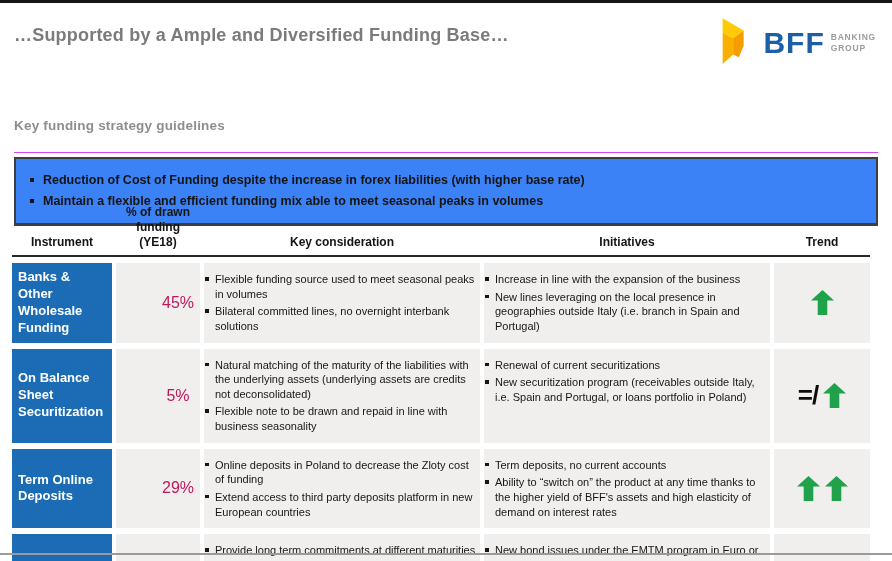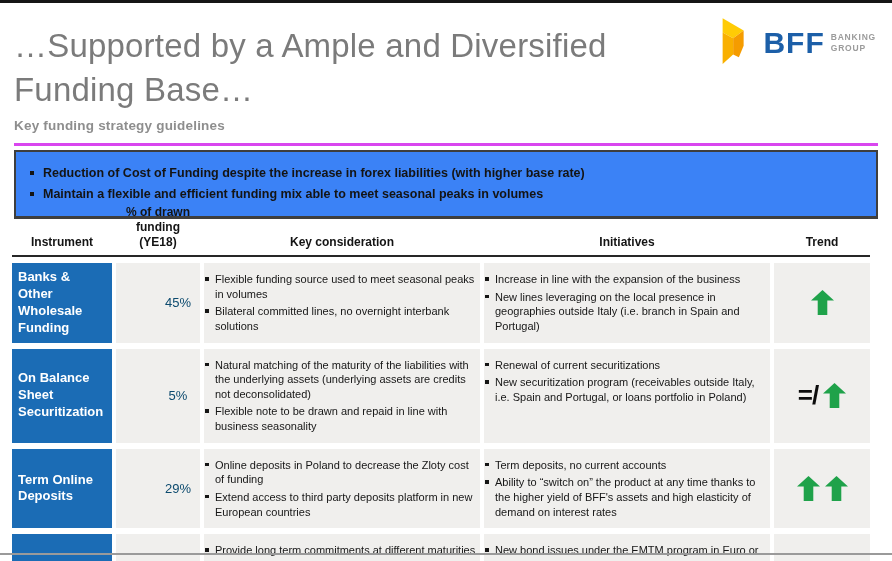--- a/index.html
+++ b/index.html
@@ -5,50 +5,50 @@
   :root{
     --blue:#1b6cb5;
     --green:#1fa24a;
     --cellbg:#f0efed;
   }
   *{box-sizing:border-box;margin:0;padding:0;}
   body{background:#ffffff;font-family:"Liberation Sans",sans-serif;}
   .slide{position:relative;width:892px;height:561px;background:#ffffff;overflow:hidden;}
   .top-rule{position:absolute;top:0;left:0;width:100%;height:3px;background:#161616;}
 
-  .title{position:absolute;top:24px;left:14px;width:710px;font-size:33px;font-weight:normal;
+  .title{position:absolute;top:24px;left:14px;width:710px;font-size:18px;font-weight:bold;
          color:#7b7b7b;line-height:1.32;letter-spacing:.2px;}
 
   .logo{position:absolute;top:16px;right:16px;display:flex;align-items:center;gap:6px;}
   .logo-text{display:flex;align-items:center;}
   .brand{font-size:30px;font-weight:bold;color:#1c5fa8;letter-spacing:1px;line-height:1;}
   .brand-sub{margin-left:6px;font-size:8.5px;font-weight:bold;color:#9b9b9b;
              letter-spacing:.8px;line-height:1.3;}
 
   .section{position:absolute;top:118px;left:14px;right:14px;}
-  .section-heading{font-size:13.5px;font-weight:bold;color:#8e8e8e;padding-bottom:10px;
-                   border-bottom:3px solid #d946ef;letter-spacing:.2px;}
+  .section-heading{font-size:13.5px;font-weight:bold;color:#8e8e8e;padding-bottom:19px;
+                   border-bottom:1px solid #d946ef;letter-spacing:.2px;}
   .guidelines-box{margin-top:4px;background:#3b82f6;border:2px solid #3e3e3e;
                   border-bottom-width:3px;padding:8px 10px 8px 12px;}
   .guidelines-box ul{list-style:none;}
   .guidelines-box li{position:relative;padding-left:15px;font-size:12.5px;font-weight:bold;
                      color:#141414;margin:5px 0;line-height:1.3;}
   .guidelines-box li::before{content:"";position:absolute;left:2px;top:6px;width:4px;height:4px;background:#141414;}
 
   .table{position:absolute;top:205px;left:12px;width:858px;}
   .table-header,.table-body{display:grid;grid-template-columns:100px 84px 276px 286px 96px;column-gap:4px;}
   .table-header{align-items:end;padding-bottom:5px;border-bottom:2px solid #262626;}
   .th{text-align:center;font-size:12px;font-weight:bold;color:#141414;line-height:1.25;}
   .th-pct{white-space:pre-line;}
   .table-body{row-gap:6px;padding-top:6px;}
   .cell{background:var(--cellbg);min-height:68px;}
   .cell-instrument{background:var(--blue);color:#ffffff;display:flex;align-items:center;
                    justify-content:center;text-align:left;font-weight:bold;font-size:13px;
                    padding:6px;line-height:1.3;}
-  .cell-pct{display:flex;align-items:center;justify-content:center;font-size:13px;color:#0c4a6e;padding-left:40px;}
+  .cell-pct{display:flex;align-items:center;justify-content:center;font-size:16px;color:#be185d;padding-left:40px;}
   .cell-bullets{padding:6px 0;}
   .cell-bullets ul{list-style:none;}
   .cell-bullets li{position:relative;padding-left:11px;font-size:11px;color:#161616;
                    line-height:1.33;margin:3px 0;}
   .cell-bullets li::before{content:"";position:absolute;left:1px;top:5px;width:3.5px;height:3.5px;background:#161616;}
   .cell-trend{display:flex;align-items:center;justify-content:center;gap:5px;}
   .trend-eq{font-size:26px;font-weight:bold;color:#0c0c0c;letter-spacing:-1px;}
   .trend-arrow polygon{fill:var(--green);}
   .bottom-rule{position:absolute;left:0;top:553px;width:100%;height:2px;background:#9a9a9a;}
 </style>

